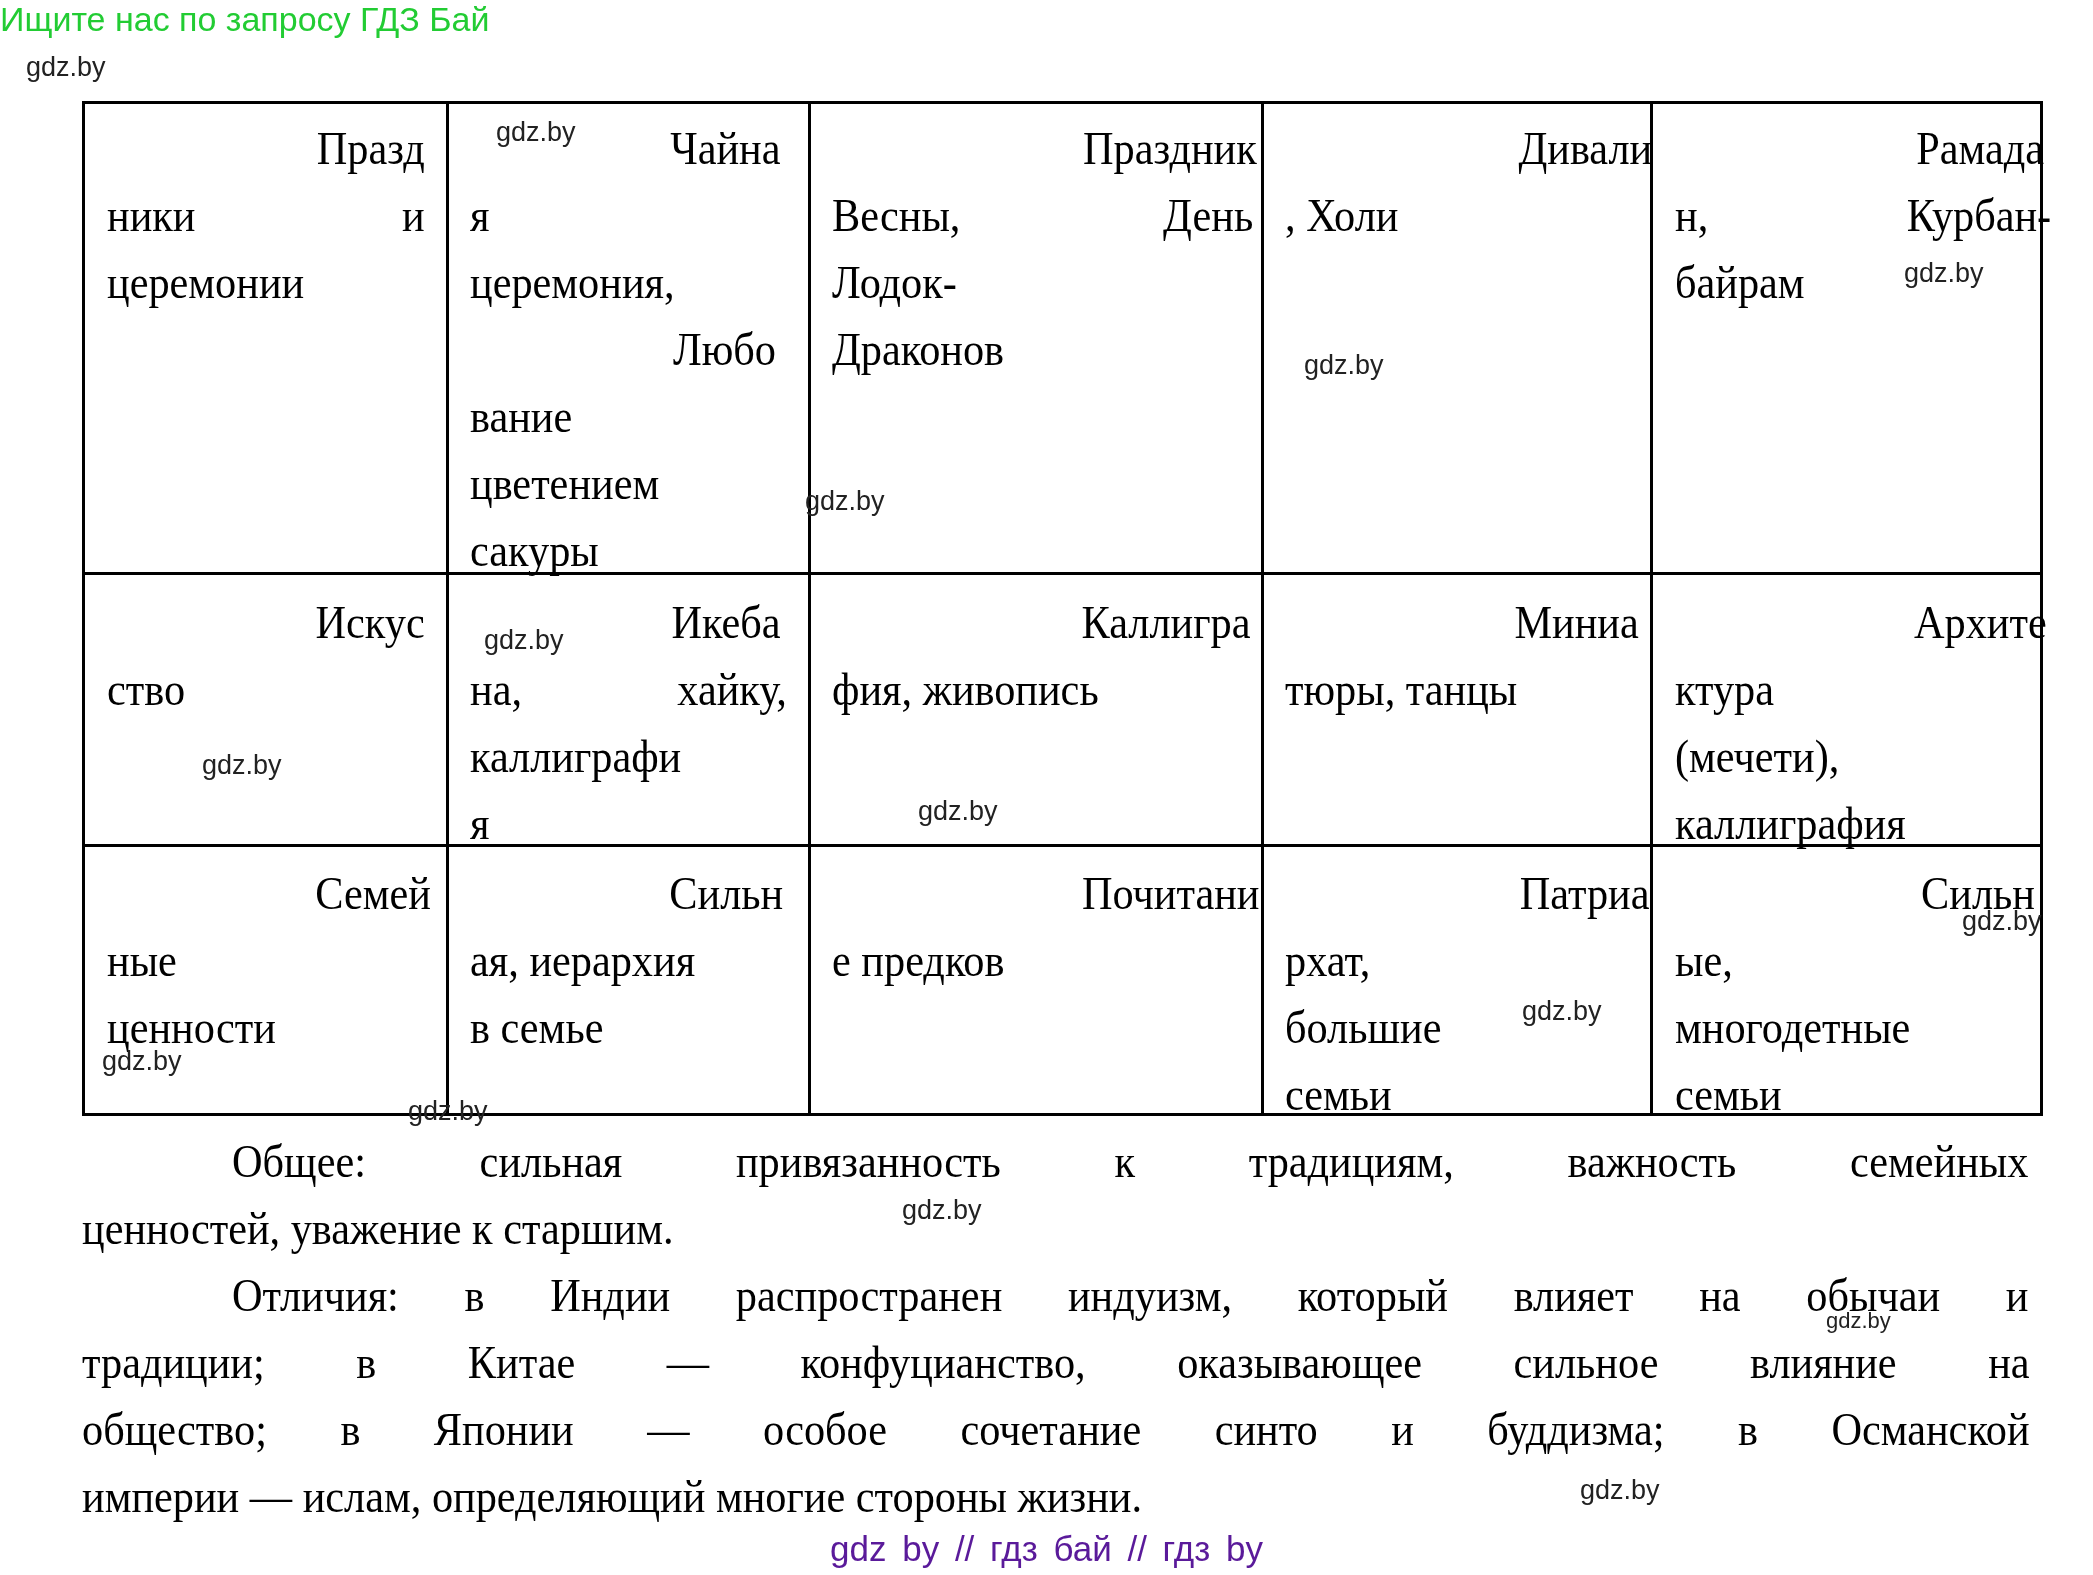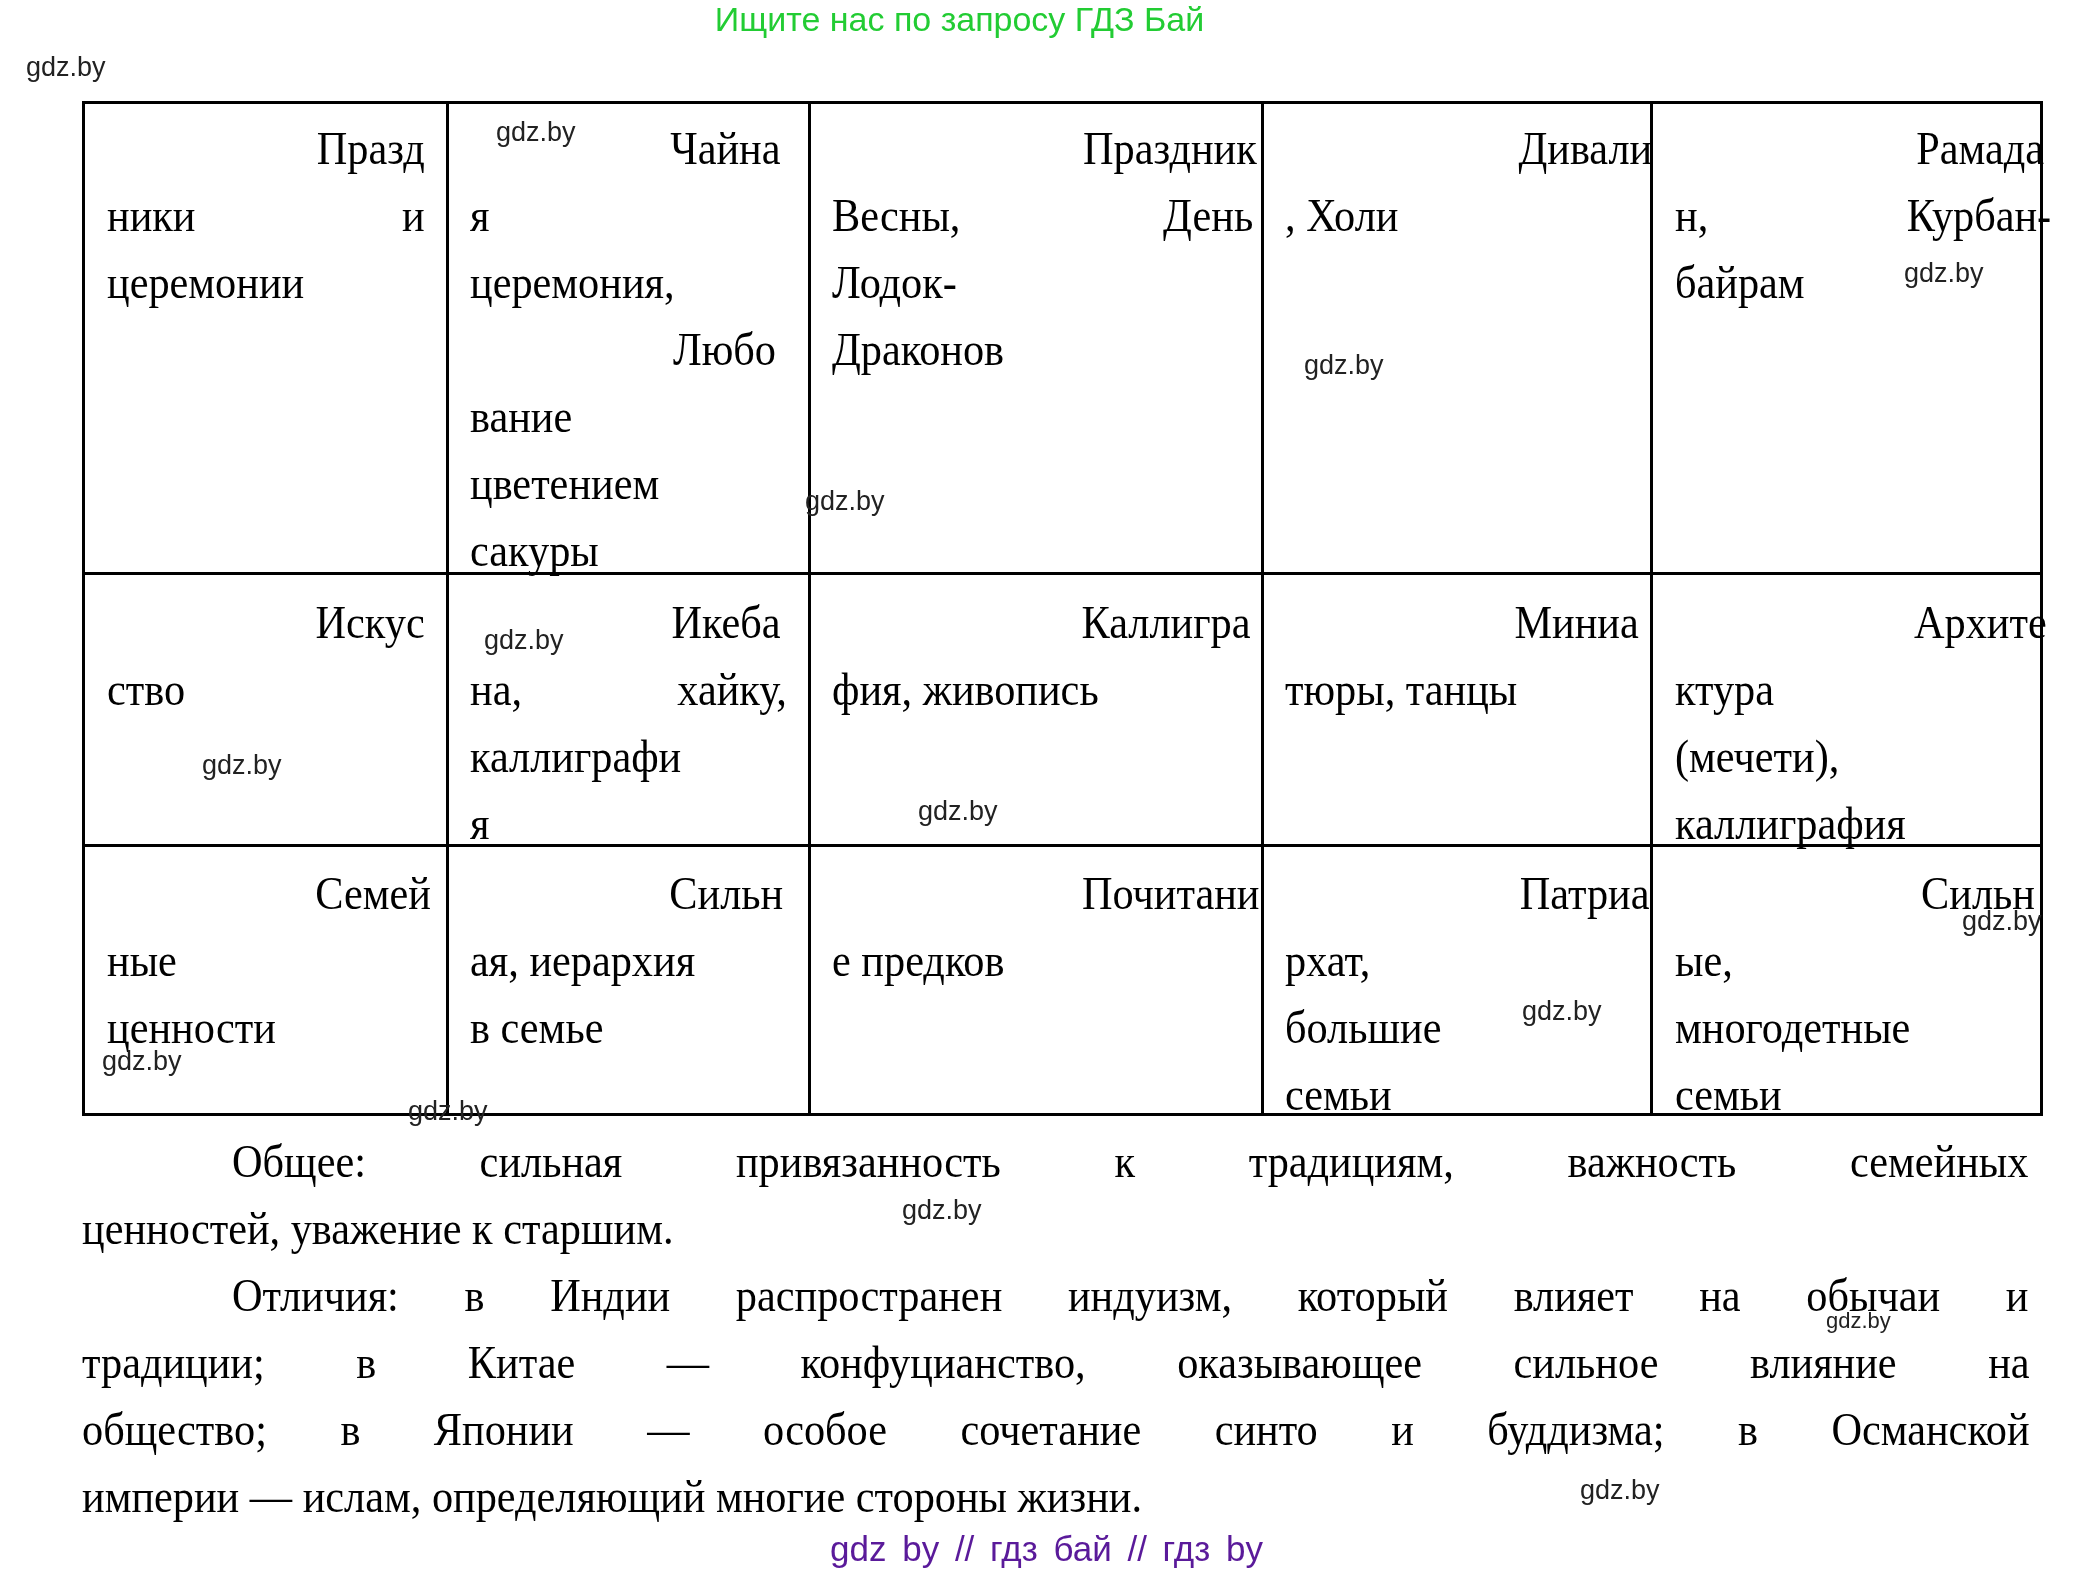--- a/index.html
+++ b/index.html
@@ -1,19 +1,19 @@
 <!DOCTYPE html>
 <html><head>
 <meta charset="utf-8">
 <style>
   html, body { margin: 0; padding: 0; background: #ffffff; }
   body { width: 2093px; height: 1575px; position: relative; overflow: hidden; }
   .banner {
     position: absolute; left: 0; top: 0; width: 1919px; height: 40px;
-    text-align: center; font-family: "Liberation Sans", sans-serif;
+    font-family: "Liberation Sans", sans-serif;
     font-size: 34px; line-height: 38px; color: #22cc33;
   }
   .footer {
     position: absolute; left: 0; top: 1528px; width: 2093px; height: 44px;
     text-align: center; font-family: "Liberation Sans", sans-serif;
     font-size: 35px; line-height: 42px; color: #5a1a9a; word-spacing: 6px;
   }
   .wm {
     position: absolute; font-family: "Liberation Sans", sans-serif;
     font-size: 27px; line-height: 30px; color: #222222; white-space: nowrap;

